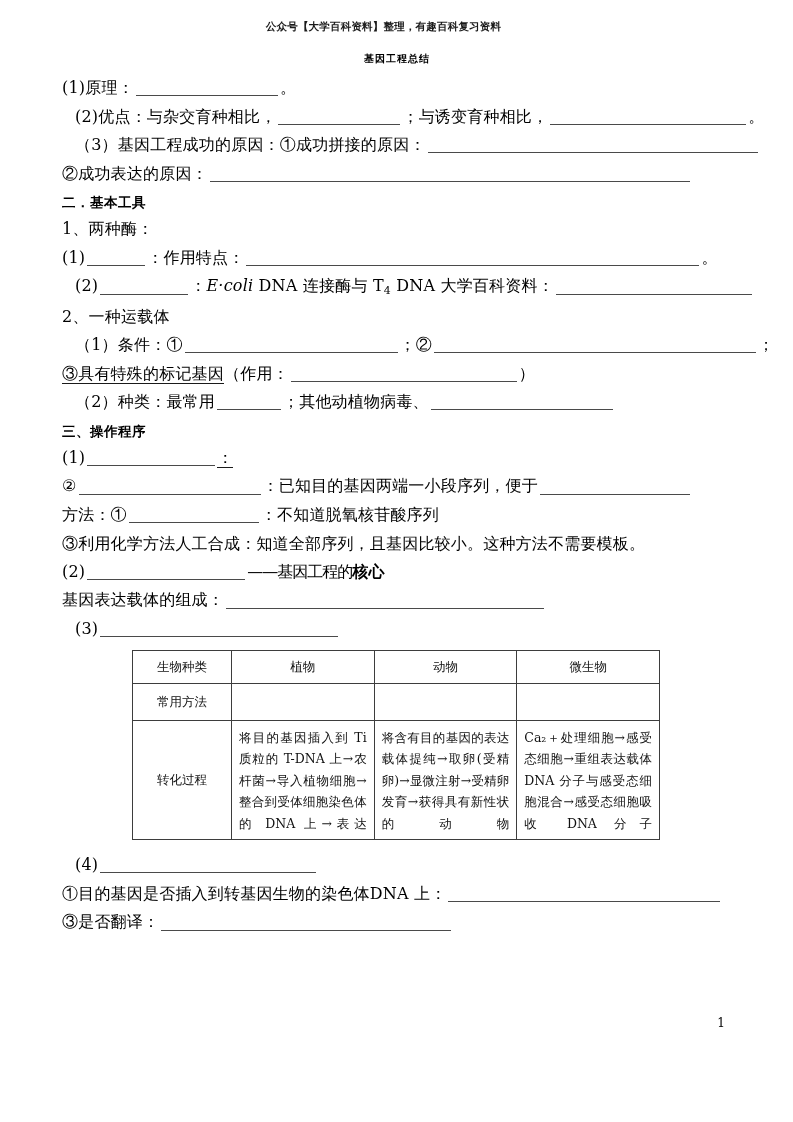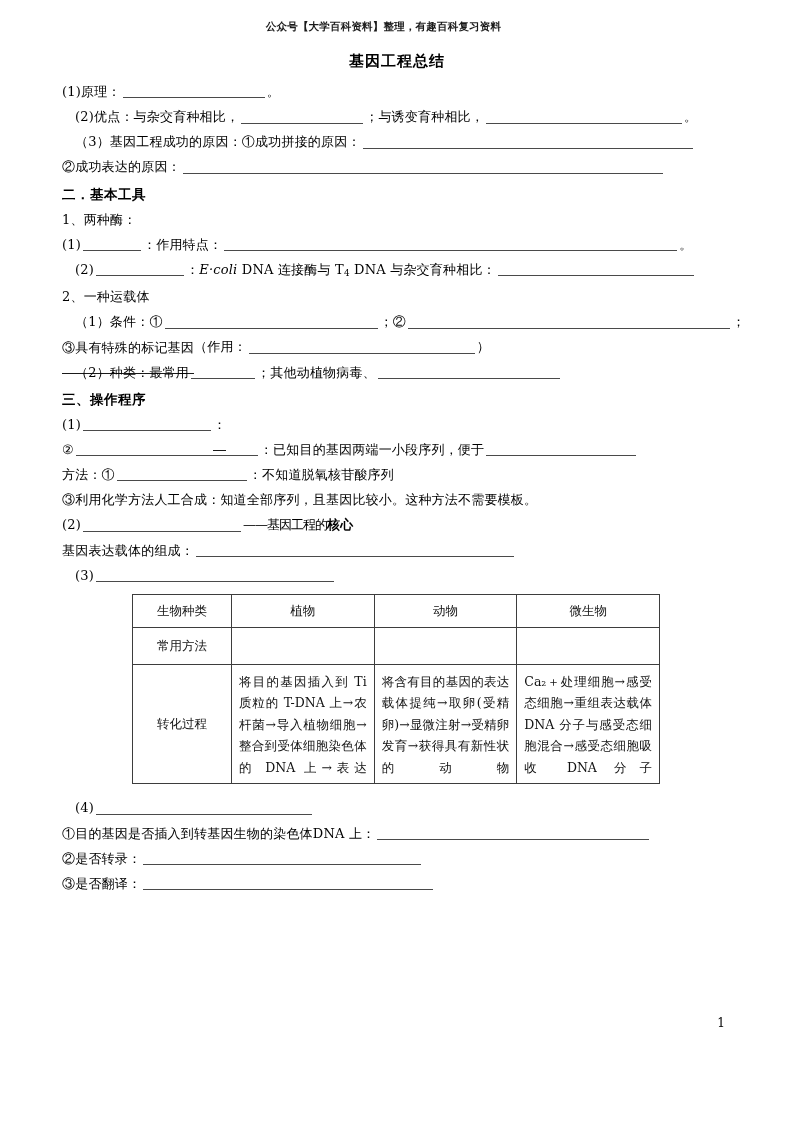--- a/index.html
+++ b/index.html
@@ -32,51 +32,51 @@
     letter-spacing: 0.2px;
   }
   .content {
     position: absolute;
     top: 52px;
     left: 62px;
     width: 670px;
   }
   .doc-title {
     text-align: center;
-    font-size: 15px;
+    font-size: 10px;
     font-weight: bold;
     font-family: "DejaVu Serif", "Liberation Serif", serif;
     margin: 0 0 14px 0;
     letter-spacing: 1px;
   }
   .sec-head {
     font-size: 13.5px;
     font-weight: bold;
     font-family: "DejaVu Sans", "Liberation Sans", sans-serif;
     margin: 5px 0 9px 0;
     letter-spacing: 0.5px;
   }
   .line {
-    font-size: 13px;
+    font-size: 16px;
     line-height: 1.05;
     margin: 0 0 11.5px 0;
     white-space: nowrap;
     letter-spacing: 0.2px;
   }
   .indent1 { padding-left: 13px; }
   .blank {
     display: inline-block;
     border-bottom: 1.4px solid #4a4a4a;
     height: 0.95em;
     vertical-align: -0.18em;
     margin: 0 2px;
   }
   .u {
     border-bottom: 1.2px solid #1a1a1a;
-    padding-bottom: 18px;
+    padding-bottom: 0;
   }
   .bold { font-weight: bold; }
   .ital { font-style: italic; }
   sub { font-size: 0.68em; vertical-align: -0.28em; }
   .em-dash { letter-spacing: -1px; }
 
   
   .tbl-wrap {
     margin: 4px 0 0 70px;
   }
@@ -151,21 +151,21 @@
 
     <div class="sec-head">二．基本工具</div>
 
     <div class="line">1、两种酶：</div>
 
     <div class="line">
       <span>(1)</span><span class="blank" style="width:58px"></span><span>：作用特点：</span><span class="blank" style="width:453px"></span><span>。</span>
     </div>
 
     <div class="line indent1">
-      <span>(2)</span><span class="blank" style="width:88px"></span><span>：</span><span class="ital">E·coli</span><span> DNA 连接酶与 T</span><sub>4</sub><span> DNA 与杂交育种相比：</span><span class="blank" style="width:196px"></span>
+      <span>(2)</span><span class="blank" style="width:88px"></span><span>：</span><span class="ital">E·coli</span><span> DNA 连接酶与 T</span><sub>4</sub><span> DNA 大学百科资料：</span><span class="blank" style="width:196px"></span>
     </div>
 
     <div class="line">2、一种运载体</div>
 
     <div class="line indent1">
       <span>（1）条件：①</span><span class="blank" style="width:213px"></span><span>；②</span><span class="blank" style="width:322px"></span><span>；</span>
     </div>
 
     <div class="line">
       <span class="u">③具有特殊的标记基因</span><span>（作用：</span><span class="blank" style="width:226px"></span><span>）</span>
@@ -230,23 +230,20 @@
 
     <div class="tail">
       <div class="line indent1">
         <span>(4)</span><span class="blank" style="width:216px"></span>
       </div>
 
       <div class="line">
         <span>①目的基因是否插入到转基因生物的染色体DNA 上：</span><span class="blank" style="width:272px"></span>
       </div>
 
-      <div class="line">
-        <span>②是否转录：</span><span class="blank" style="width:278px"></span>
-      </div>
 
       <div class="line">
         <span>③是否翻译：</span><span class="blank" style="width:290px"></span>
       </div>
 
     </div>
 
   </div>
 
   <div class="page-num">1</div>

